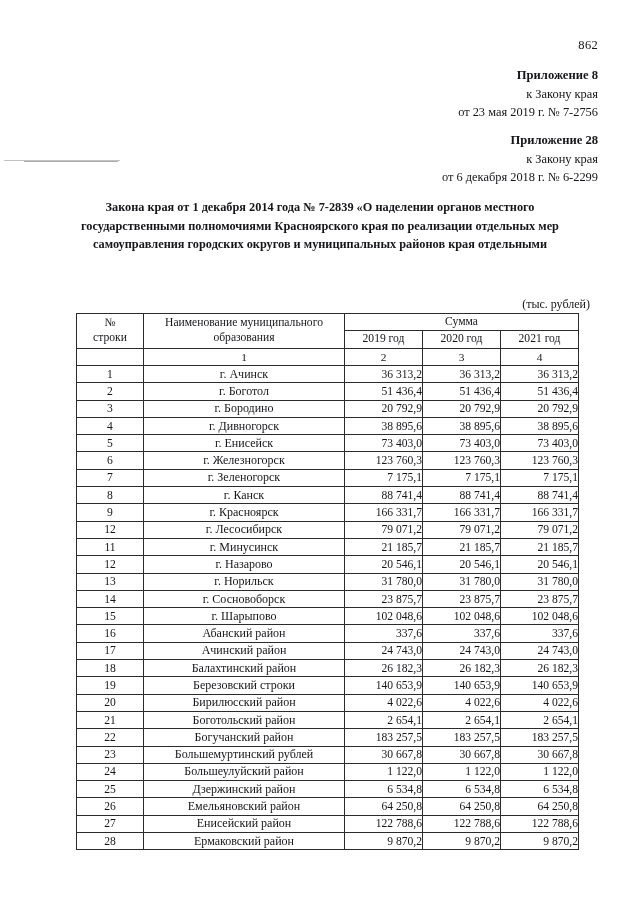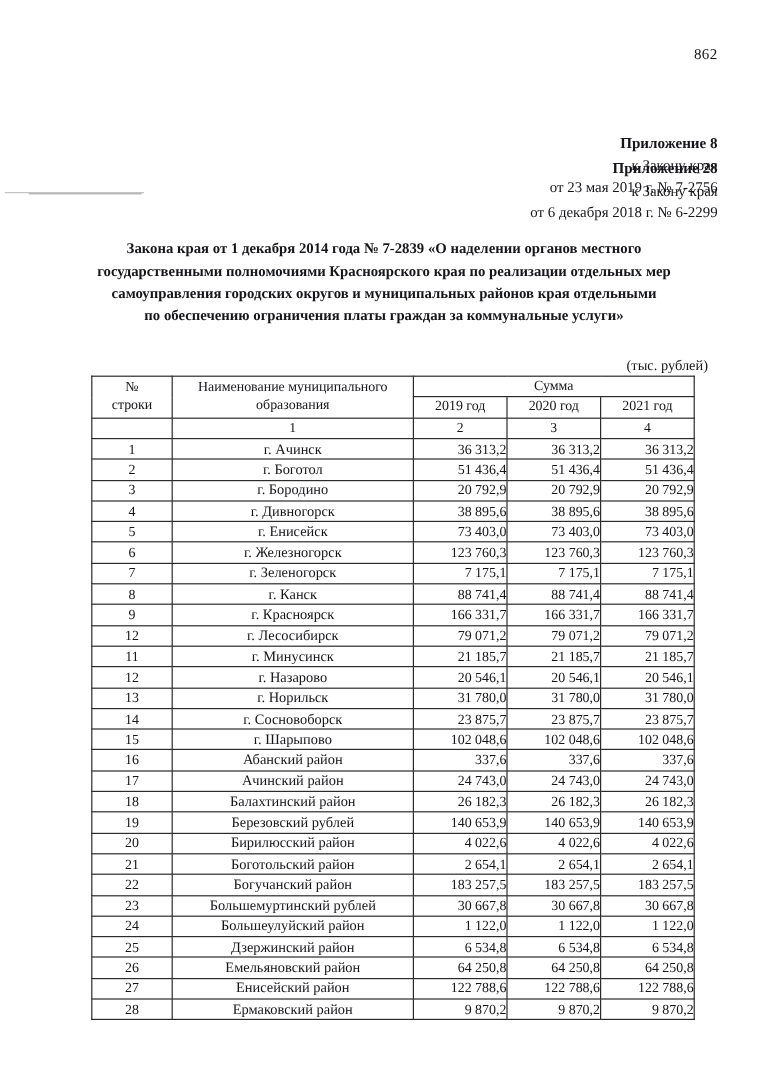--- a/index.html
+++ b/index.html
@@ -32,21 +32,21 @@
   }
 
   
   .appendix-block {
     position: absolute;
     right: 42px;
     text-align: right;
     line-height: 1.48;
     font-size: 12.4px;
   }
-  .appendix-block.first { top: 66px; margin-top: 44px; }
+  .appendix-block.first { top: 66px; }
   .appendix-block.second { top: 131px; }
   .appendix-title {
     font-weight: bold;
     font-size: 12.6px;
     white-space: nowrap;
   }
   .appendix-line {
     white-space: nowrap;
   }
 
@@ -173,21 +173,20 @@
     <div class="appendix-line">от 6 декабря 2018 г.  № 6-2299</div>
   </div>
 
   <div class="scan-artifact"></div>
   <div class="scan-artifact seg2"></div>
 
   <div class="doc-title">
     <span class="tl">Закона края от 1 декабря 2014 года № 7-2839 «О наделении органов местного</span>
     <span class="tl">государственными полномочиями Красноярского края по реализации отдельных мер</span>
     <span class="tl">самоуправления городских округов и муниципальных районов края отдельными</span>
-    <span class="tl">по обеспечению ограничения платы граждан за коммунальные услуги»</span>
   </div>
 
   <div class="units-note">(тыс. рублей)</div>
 
   <div class="table-wrap">
     <table class="grid">
       <colgroup>
         <col class="c-num">
         <col class="c-name">
         <col class="c-y1">
@@ -341,21 +340,21 @@
           </tr>
           <tr>
             <td class="cell-num">18</td>
             <td class="cell-name">Балахтинский район</td>
             <td class="cell-val">26 182,3</td>
             <td class="cell-val">26 182,3</td>
             <td class="cell-val">26 182,3</td>
           </tr>
           <tr>
             <td class="cell-num">19</td>
-            <td class="cell-name">Березовский рублей</td>
+            <td class="cell-name">Березовский строки</td>
             <td class="cell-val">140 653,9</td>
             <td class="cell-val">140 653,9</td>
             <td class="cell-val">140 653,9</td>
           </tr>
           <tr>
             <td class="cell-num">20</td>
             <td class="cell-name">Бирилюсский район</td>
             <td class="cell-val">4 022,6</td>
             <td class="cell-val">4 022,6</td>
             <td class="cell-val">4 022,6</td>

